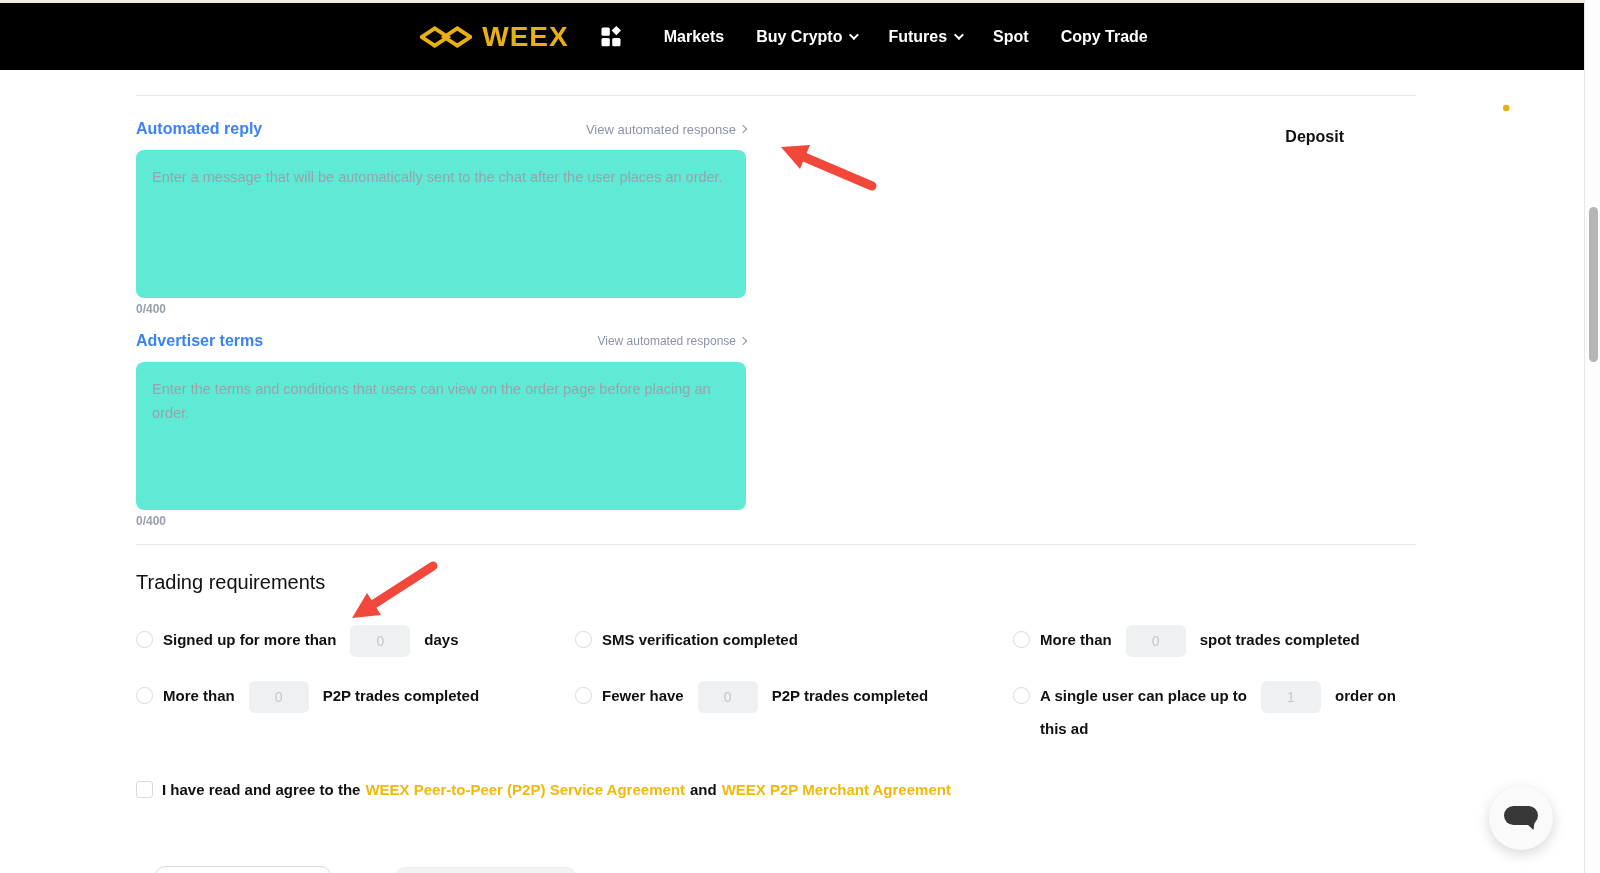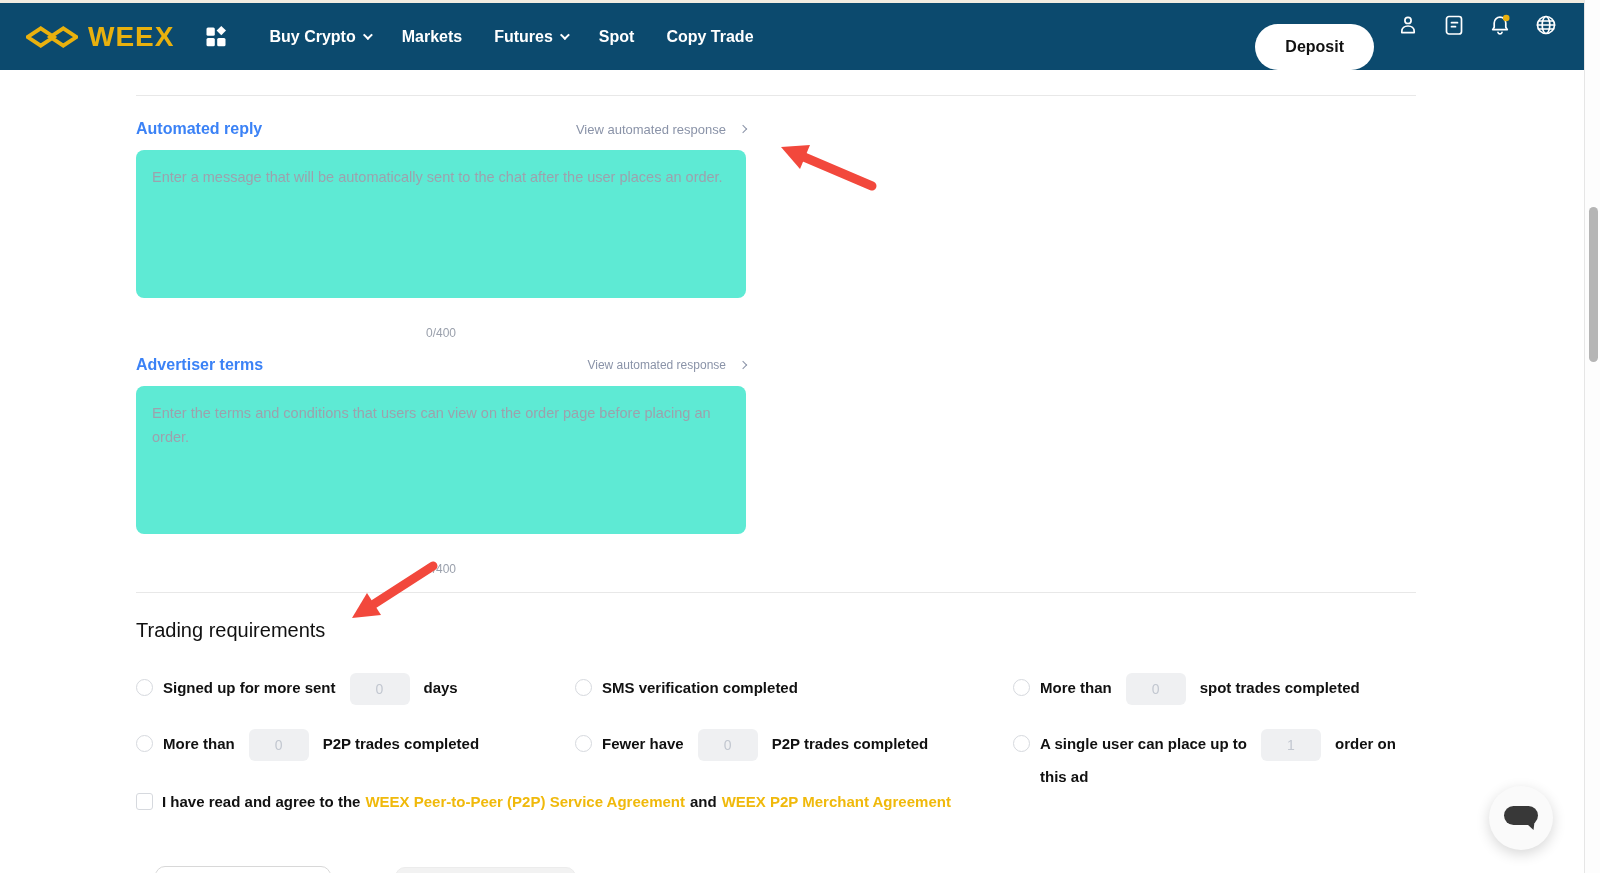--- a/index.html
+++ b/index.html
@@ -4,22 +4,22 @@
 <style>
   * { margin:0; padding:0; box-sizing:border-box; }
   html,body { width:1600px; height:873px; overflow:hidden; background:#fff;
               font-family:"Liberation Sans", sans-serif; }
   .page { position:relative; width:1600px; height:873px; background:#fff; overflow:hidden; }
 
   
   .top-strip { height:3px; width:1600px; background:#f1ece1; }
 
   
-  .nav { position:absolute; top:3px; left:0; width:1584px; height:67px; background:#0c4a6e;
-         display:flex; align-items:flex-end; padding:0 26px; }
+  .nav { position:absolute; top:3px; left:0; width:1584px; height:67px; background:#000000;
+         display:flex; align-items:center; padding:0 26px;flex-direction:column; }
   .nav-left { display:flex; align-items:center; }
   .logo { display:flex; align-items:center; gap:10px; cursor:pointer; }
   .logo-text { font-size:28px; font-weight:800; letter-spacing:1px; color:#E9B10E; }
   .apps-icon { margin-left:32px; width:21px; height:21px; cursor:pointer; }
   .nav-items { display:flex; align-items:center; margin-left:26px; }
   .nav-item { display:flex; align-items:center; gap:7px; color:#fff; font-size:16px; font-weight:600;
               padding:0 16px; height:67px; cursor:pointer; white-space:nowrap; }
   .chev { width:7px; height:7px; border-right:2px solid #fff; border-bottom:2px solid #fff;
           transform:rotate(45deg) translateY(-2px); display:inline-block; }
   .nav-right { margin-left:auto; display:flex; align-items:center; gap:10px; }
@@ -30,43 +30,43 @@
                   stroke-linecap:round; stroke-linejoin:round; }
 
   
   .content { position:absolute; top:70px; left:136px; width:1280px; }
   .divider { border-top:1px solid #e8e8e8; width:1280px; }
   .d1 { margin-top:25px; }
   .sec-head { width:610px; display:flex; justify-content:space-between; align-items:center; }
   .h1 { margin-top:24px; }
   .h2 { margin-top:16px; }
   .sec-title { font-size:16px; font-weight:700; color:#3b82f6; }
-  .sec-link { font-size:13px; color:#8a93a8; cursor:pointer; display:flex; align-items:center; gap:14px; }
+  .sec-link { font-size:13px; color:#8a93a8; cursor:pointer; display:flex; align-items:center; gap:4px; }
   .sec-link.small { font-size:12px; }
   .link-chev { width:6px; height:6px; border-right:1.5px solid #8a93a8; border-top:1.5px solid #8a93a8;
                transform:rotate(45deg); display:inline-block; }
   .ta { margin-top:12px; width:610px; height:148px; background:#5eead4; border:none; outline:none;
         border-radius:8px; padding:15px 16px; font-family:"Liberation Sans",sans-serif;
         font-size:14.5px; color:#333; resize:none; line-height:24px; }
   .ta::placeholder { color:#9ca2ad; }
-  .counter { width:610px; text-align:center; margin-top:24px; font-size:12px; color:#9aa0ac; }
+  .counter { width:610px; text-align:left; margin-top:0; font-size:12px; color:#9aa0ac;font-weight:bold; }
 
   .tr-title { margin-top:26px; font-size:20px; font-weight:400; color:#111; }
 
   .req-grid { margin-top:30px; display:grid; grid-template-columns:439px 438px 403px; row-gap:23px; }
   .req-item { display:flex; align-items:flex-start; }
   .radio { width:17px; height:17px; border:1px solid #d6d9de; border-radius:50%; background:#fff;
            flex:0 0 17px; margin-top:7px; cursor:pointer; }
   .req-text { margin-left:10px; font-size:15px; font-weight:600; color:#111; line-height:32px; }
   .req-text .num-box { display:inline-block; width:60px; height:32px; background:#eff0f2; border:none;
            border-radius:6px; text-align:center; font-size:14px; color:#333; margin:0 14px;
            vertical-align:middle; font-family:"Liberation Sans",sans-serif; outline:none; }
   .req-text .num-box::placeholder { color:#c2c7d0; }
 
-  .agree-row { display:flex; align-items:center; }
+  .agree-row { margin-top:36px; display:flex; align-items:center; }
   .checkbox { width:17px; height:17px; border:1px solid #d6d9de; border-radius:3px; background:#fff;
               flex:0 0 17px; cursor:pointer; }
   .agree-text { margin-left:9px; font-size:15px; font-weight:600; color:#111; }
   .agree-text span { margin-right:5px; }
   .agree-link { color:#F0B90B; cursor:pointer; }
 
   
   .btn-prev { position:absolute; left:155px; top:866px; width:176px; height:30px;
               background:#fff; border:1px solid #d8d8d8; border-radius:10px; cursor:pointer; }
   .btn-next { position:absolute; left:395px; top:867px; width:181px; height:30px;
@@ -104,25 +104,25 @@
         <span class="logo-text">WEEX</span>
       </div>
       <svg class="apps-icon" viewBox="0 0 21 21">
         <rect x="0.5" y="1.5" width="8.3" height="8.3" rx="1.5" fill="#fff"></rect>
         <path d="M15.3 0 L20 4.6 L15.3 9.2 L10.6 4.6 Z" fill="#fff"></path>
         <rect x="0.5" y="12" width="8.3" height="8.3" rx="1.5" fill="#fff"></rect>
         <rect x="11.2" y="12" width="8.3" height="8.3" rx="1.5" fill="#fff"></rect>
       </svg>
       <div class="nav-items">
         <div class="nav-item">
+          <span>Markets</span>
+        </div>
+        <div class="nav-item">
           <span>Buy Crypto</span>
           <i class="chev"></i>
-        </div>
-        <div class="nav-item">
-          <span>Markets</span>
         </div>
         <div class="nav-item">
           <span>Futures</span>
           <i class="chev"></i>
         </div>
         <div class="nav-item">
           <span>Spot</span>
         </div>
         <div class="nav-item">
           <span>Copy Trade</span>
@@ -191,21 +191,21 @@
 
     <div class="divider" style="margin-top:16px;"></div>
 
     
     <div class="tr-title">Trading requirements</div>
 
     <div class="req-grid">
       <div class="req-item">
         <div class="radio"></div>
         <div class="req-text">
-          <span>Signed up for more sent</span><input class="num-box" placeholder="0" style=""><span>days</span>
+          <span>Signed up for more than</span><input class="num-box" placeholder="0" style=""><span>days</span>
         </div>
       </div>
       <div class="req-item">
         <div class="radio"></div>
         <div class="req-text">
           <span>SMS verification completed</span>
         </div>
       </div>
       <div class="req-item">
         <div class="radio"></div>

